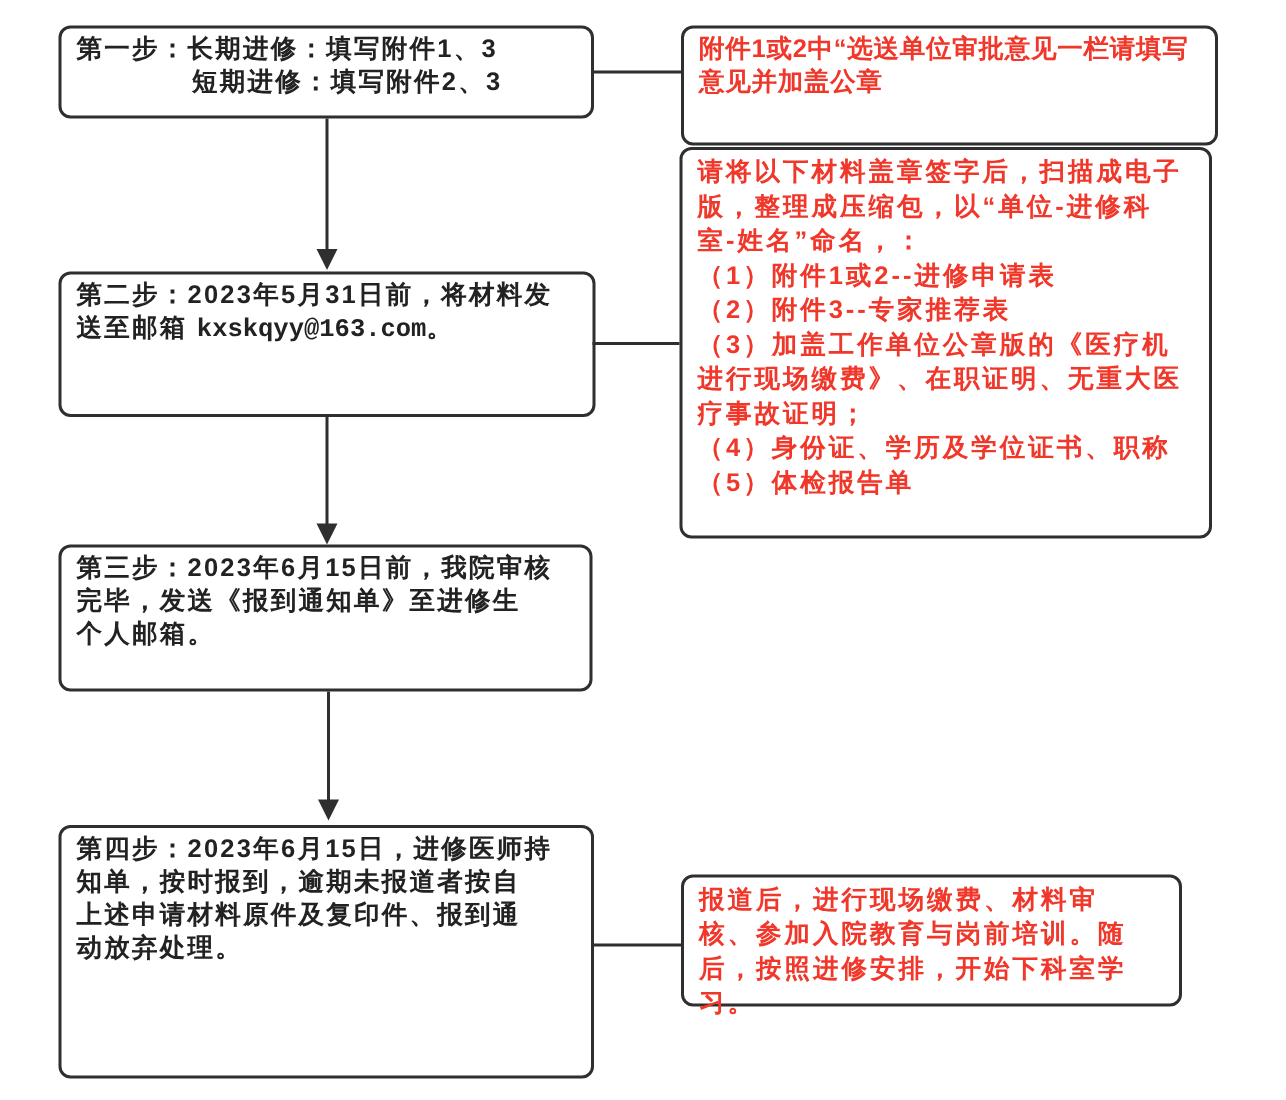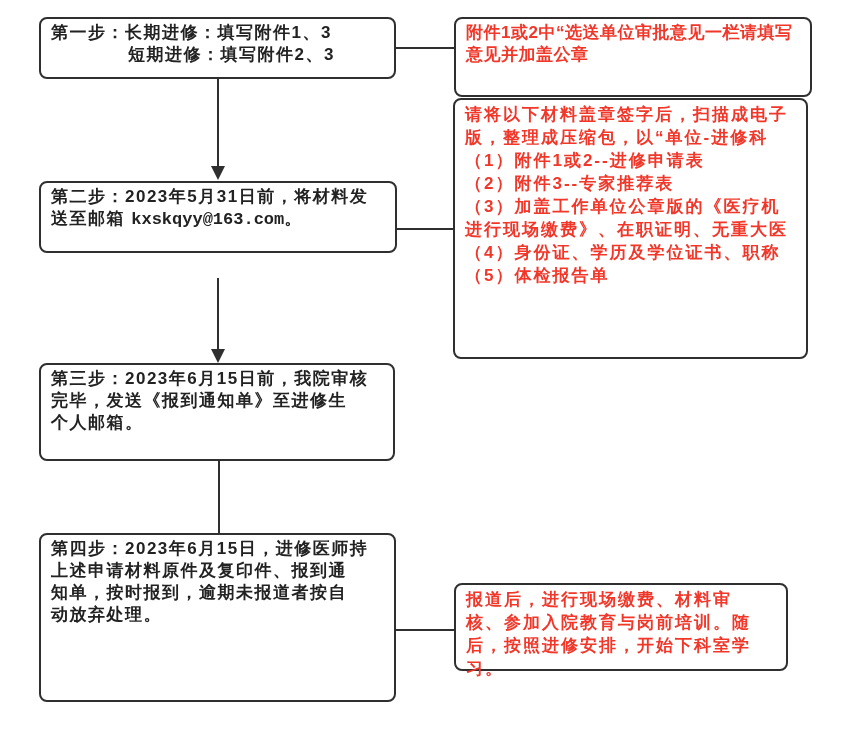--- a/index.html
+++ b/index.html
@@ -61,23 +61,23 @@
   .varrow .head {
     position: absolute;
     left: 0; bottom: 0;
     width: 0; height: 0;
     border-left: 7px solid transparent;
     border-right: 7px solid transparent;
     border-top: 14px solid var(--border);
   }
   
   #step1 { left: 39px;  top: 17px;  width: 357px; height: 62px; }
-  #step2 { left: 39px;  top: 181px; width: 358px; height: 72px; }
+  #step2 { left: 39px;  top: 181px; width: 358px; height: 97px; }
   #step3 { left: 39px;  top: 363px; width: 356px; height: 98px; }
-  #step4 { left: 39px;  top: 533px; width: 357px; height: 169px; }
+  #step4 { left: 39px;  top: 550px; width: 357px; height: 169px; }
   #note1 { left: 454px; top: 17px;  width: 358px; height: 80px; }
   #note2 { left: 453px; top: 98px;  width: 355px; height: 261px; }
   #note3 { left: 454px; top: 583px; width: 334px; height: 88px; }
   #conn1 { left: 394px; top: 47px;  width: 60px; }
   #conn2 { left: 395px; top: 228px; width: 58px; }
   #conn3 { left: 394px; top: 629px; width: 60px; }
   #arrow1 { left: 211px; top: 79px;  height: 101px; }
   #arrow2 { left: 211px; top: 278px; height: 85px; }
   #arrow3 { left: 212px; top: 461px; height: 86px; }
 </style>
@@ -104,24 +104,26 @@
   </div>
 
   <div id="step2" class="box step">
     <div class="line">第二步：2023年5月31日前，将材料发</div>
     <div class="line"><span>送至邮箱 </span><span class="mono">kxskqyy@163.com。</span></div>
   </div>
 
   <div id="note2" class="box note">
     <div class="line">请将以下材料盖章签字后，扫描成电子</div>
     <div class="line">版，整理成压缩包，以“单位-进修科</div>
+    <div class="line">室-姓名”命名，：</div>
     <div class="line">（1）附件1或2--进修申请表</div>
     <div class="line">（2）附件3--专家推荐表</div>
     <div class="line">（3）加盖工作单位公章版的《医疗机</div>
     <div class="line">进行现场缴费》、在职证明、无重大医</div>
+    <div class="line">疗事故证明；</div>
     <div class="line">（4）身份证、学历及学位证书、职称</div>
     <div class="line">（5）体检报告单</div>
   </div>
 
   <div id="conn2" class="hline"></div>
 
   <div id="arrow2" class="varrow">
     <div class="shaft"></div>
     <div class="head"></div>
   </div>
@@ -132,22 +134,22 @@
     <div class="line">个人邮箱。</div>
   </div>
 
   <div id="arrow3" class="varrow">
     <div class="shaft"></div>
     <div class="head"></div>
   </div>
 
   <div id="step4" class="box step">
     <div class="line">第四步：2023年6月15日，进修医师持</div>
+    <div class="line">知单，按时报到，逾期未报道者按自</div>
     <div class="line">上述申请材料原件及复印件、报到通</div>
-    <div class="line">知单，按时报到，逾期未报道者按自</div>
     <div class="line">动放弃处理。</div>
   </div>
 
   <div id="conn3" class="hline"></div>
 
   <div id="note3" class="box note">
     <div class="line">报道后，进行现场缴费、材料审</div>
     <div class="line">核、参加入院教育与岗前培训。随</div>
     <div class="line">后，按照进修安排，开始下科室学</div>
     <div class="line">习。</div>

